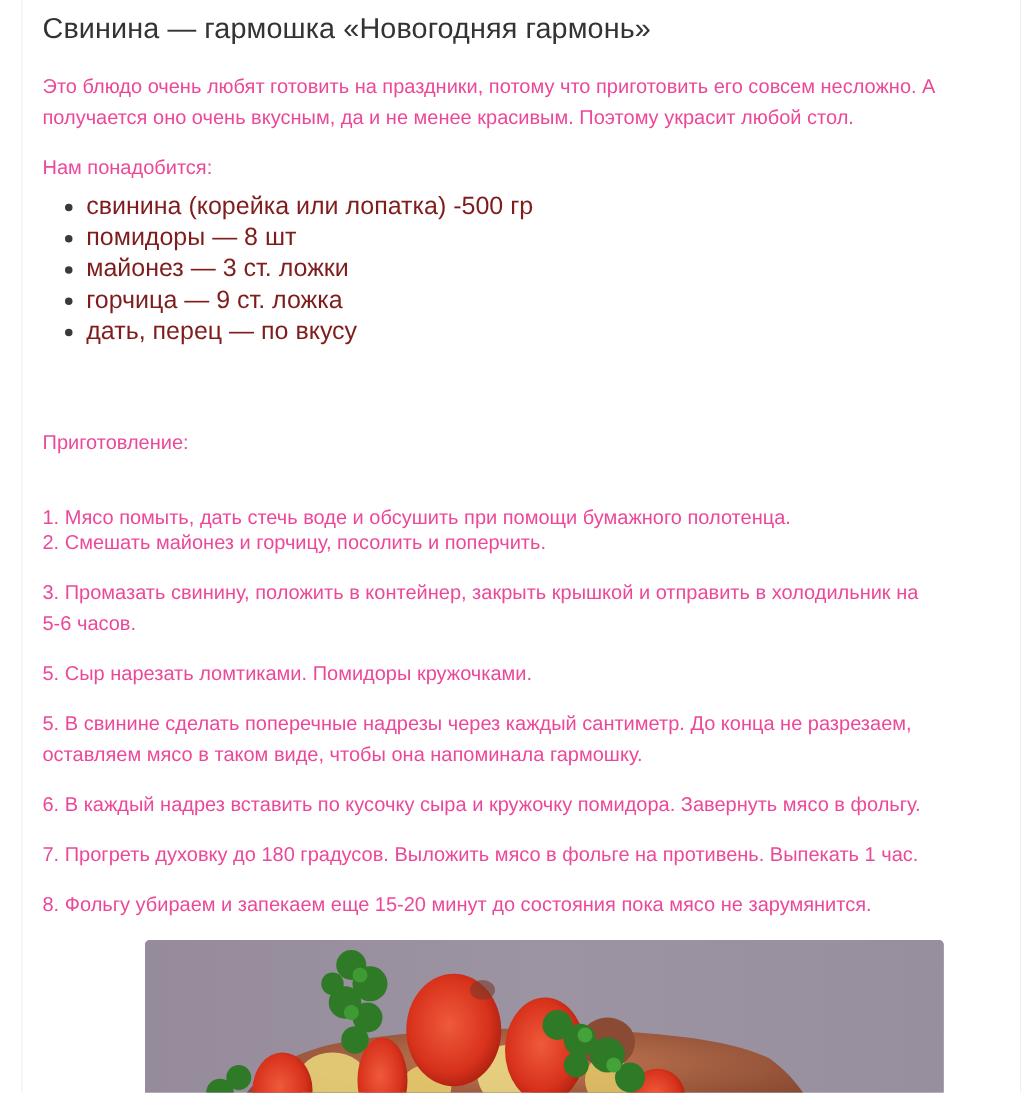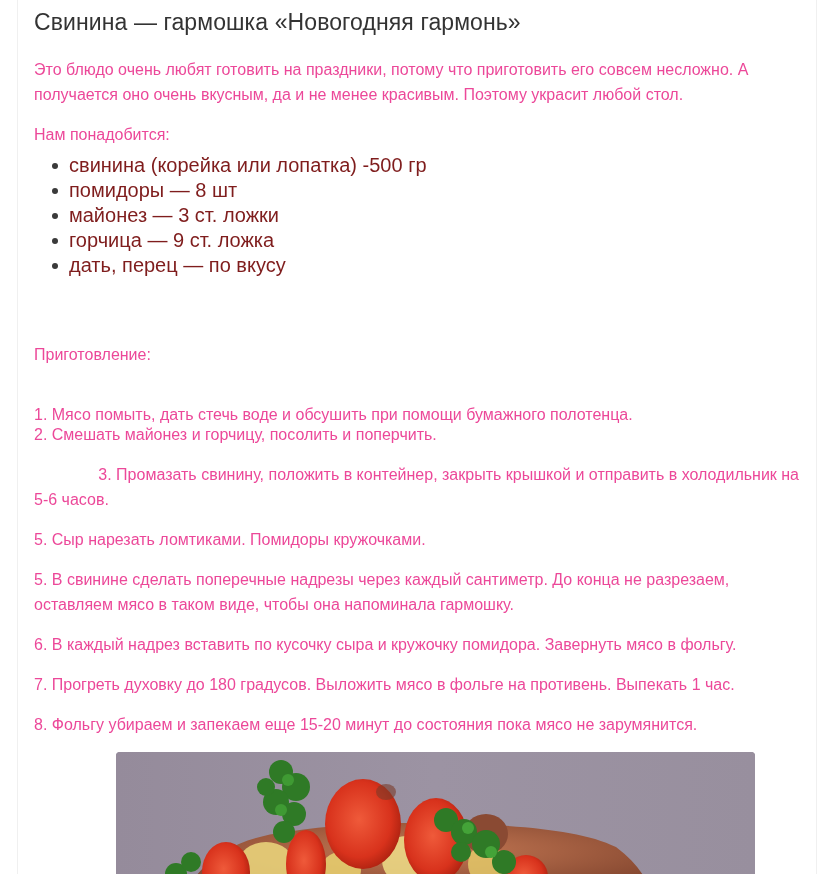--- a/index.html
+++ b/index.html
@@ -109,21 +109,21 @@
       <li><span class="bullet"></span><span>помидоры — 8 шт</span></li>
       <li><span class="bullet"></span><span>майонез — 3 ст. ложки</span></li>
       <li><span class="bullet"></span><span>горчица — 9 ст. ложка</span></li>
       <li><span class="bullet"></span><span>дать, перец — по вкусу</span></li>
     </ul>
 
     <p class="text" style="top:342px;">Приготовление:</p>
 
     <p class="text" style="top:382px;margin-top:20px;">1. Мясо помыть, дать стечь воде и обсушить при помощи бумажного полотенца.</p>
     <p class="text" style="top:422px;">2. Смешать майонез и горчицу, посолить и поперчить.</p>
-    <p class="text" style="top:462px;text-align:right;">3. Промазать свинину, положить в контейнер, закрыть крышкой и отправить в холодильник на</p>
+    <p class="text" style="top:462px;">3. Промазать свинину, положить в контейнер, закрыть крышкой и отправить в холодильник на</p>
     <p class="text" style="top:487px;">5-6 часов.</p>
     <p class="text" style="top:527px;">5. Сыр нарезать ломтиками. Помидоры кружочками.</p>
     <p class="text" style="top:567px;">5. В свинине сделать поперечные надрезы через каждый сантиметр. До конца не разрезаем,</p>
     <p class="text" style="top:592px;">оставляем мясо в таком виде, чтобы она напоминала гармошку.</p>
     <p class="text" style="top:632px;">6. В каждый надрез вставить по кусочку сыра и кружочку помидора. Завернуть мясо в фольгу.</p>
     <p class="text" style="top:672px;">7. Прогреть духовку до 180 градусов. Выложить мясо в фольге на противень. Выпекать 1 час.</p>
     <p class="text" style="top:712px;">8. Фольгу убираем и запекаем еще 15-20 минут до состояния пока мясо не зарумянится.</p>
 
     <div class="photo" title="Запечённая свинина-гармошка с помидорами, сыром и петрушкой">
       <svg width="639" height="140" viewBox="0 0 639 140">

